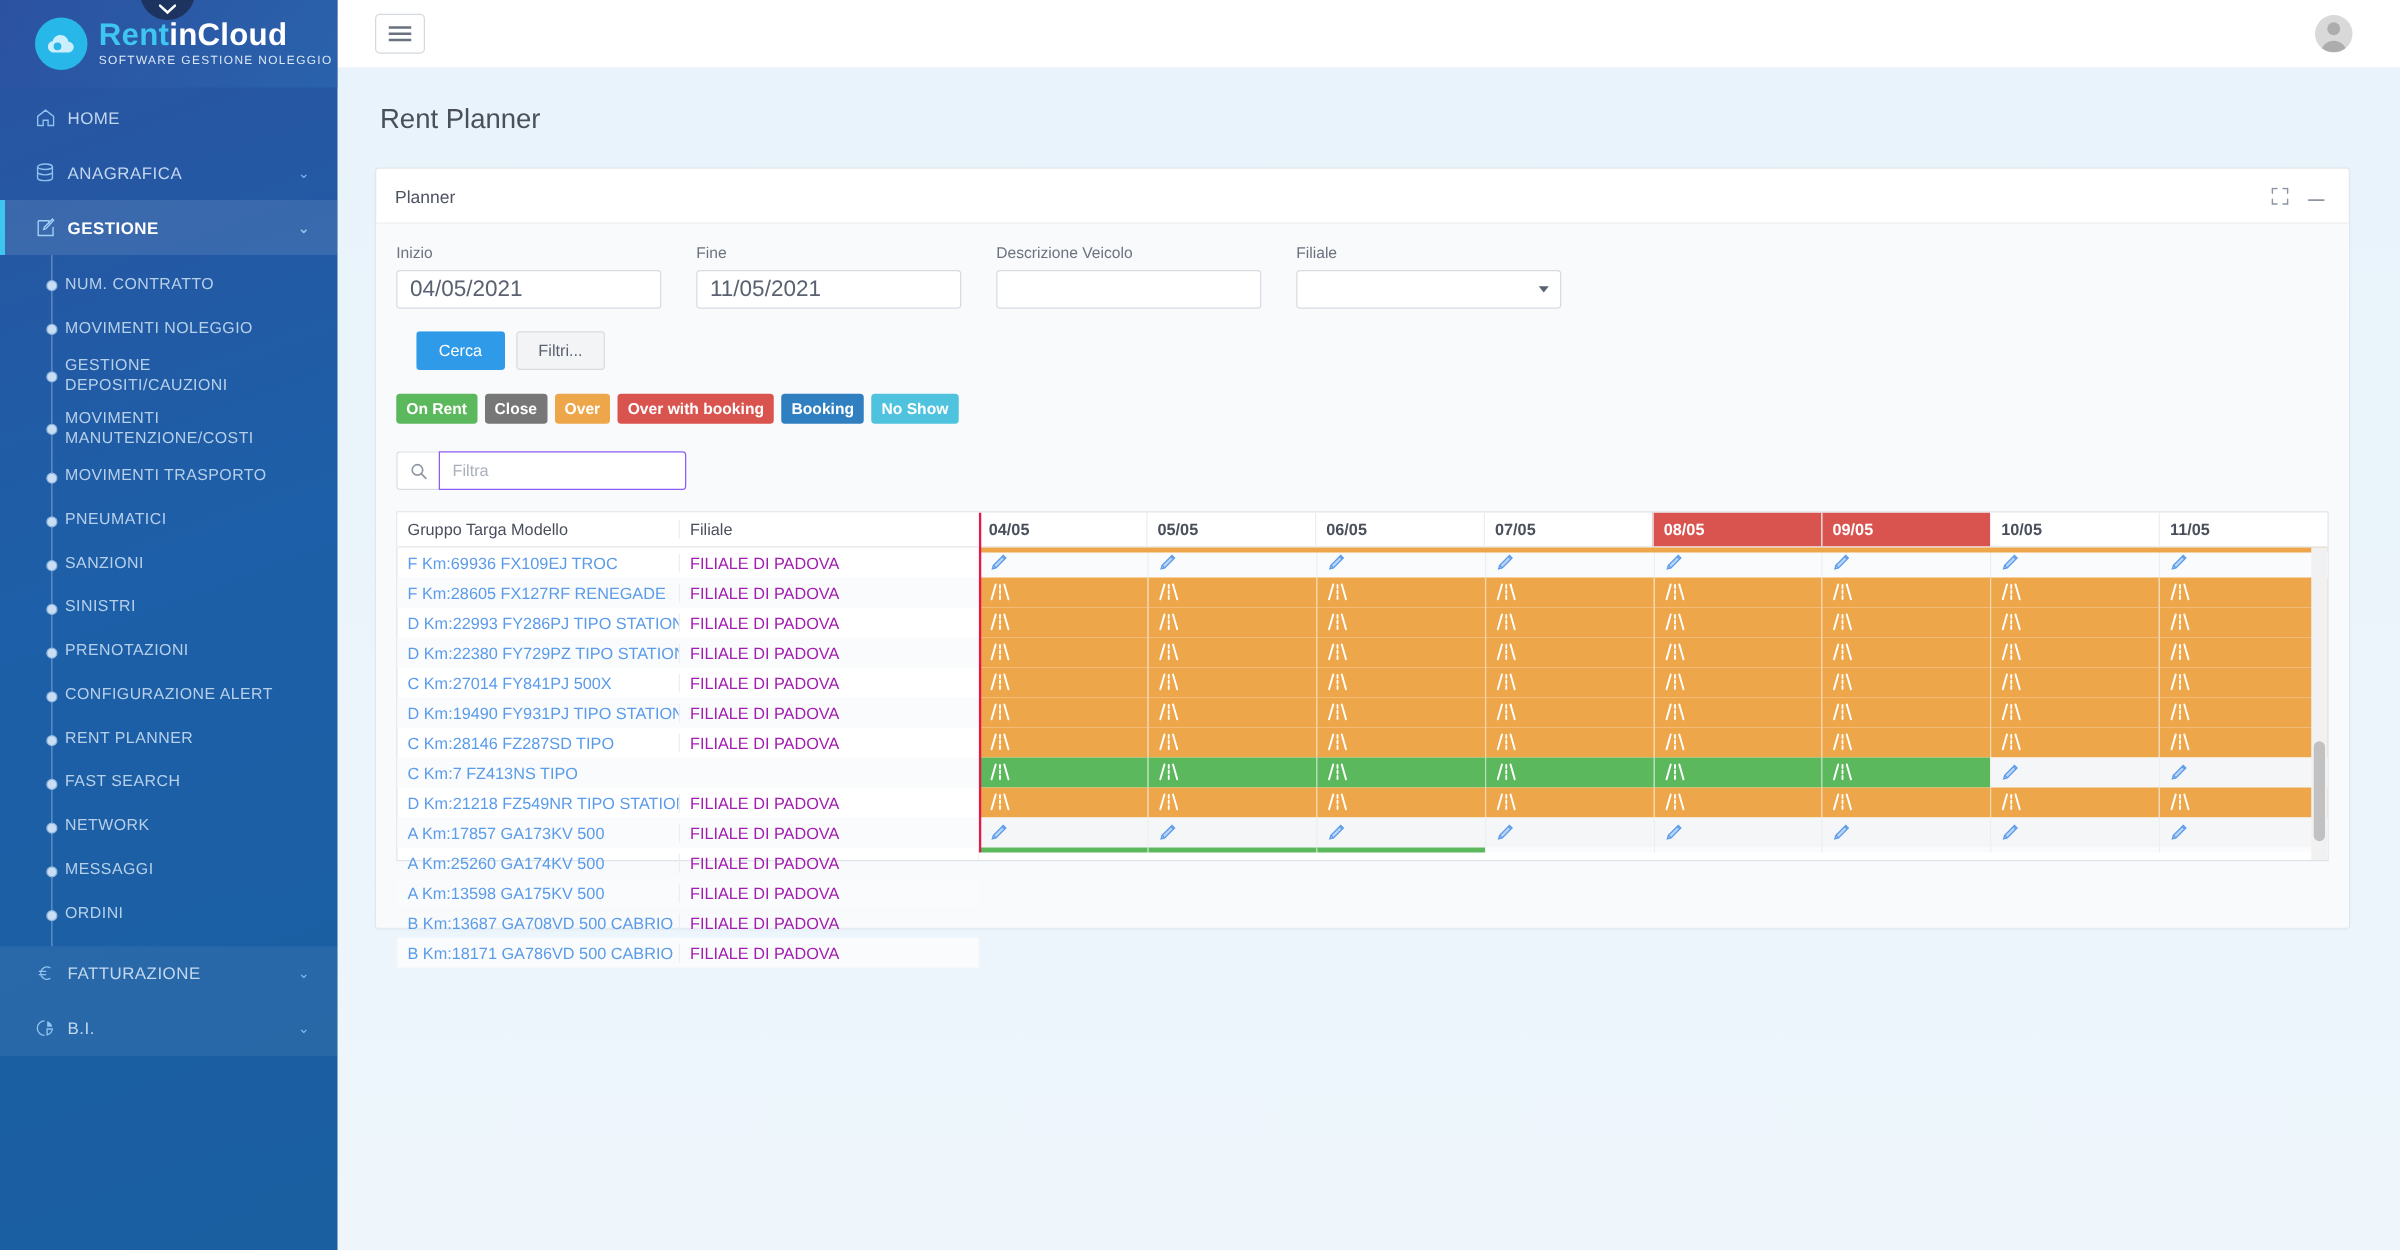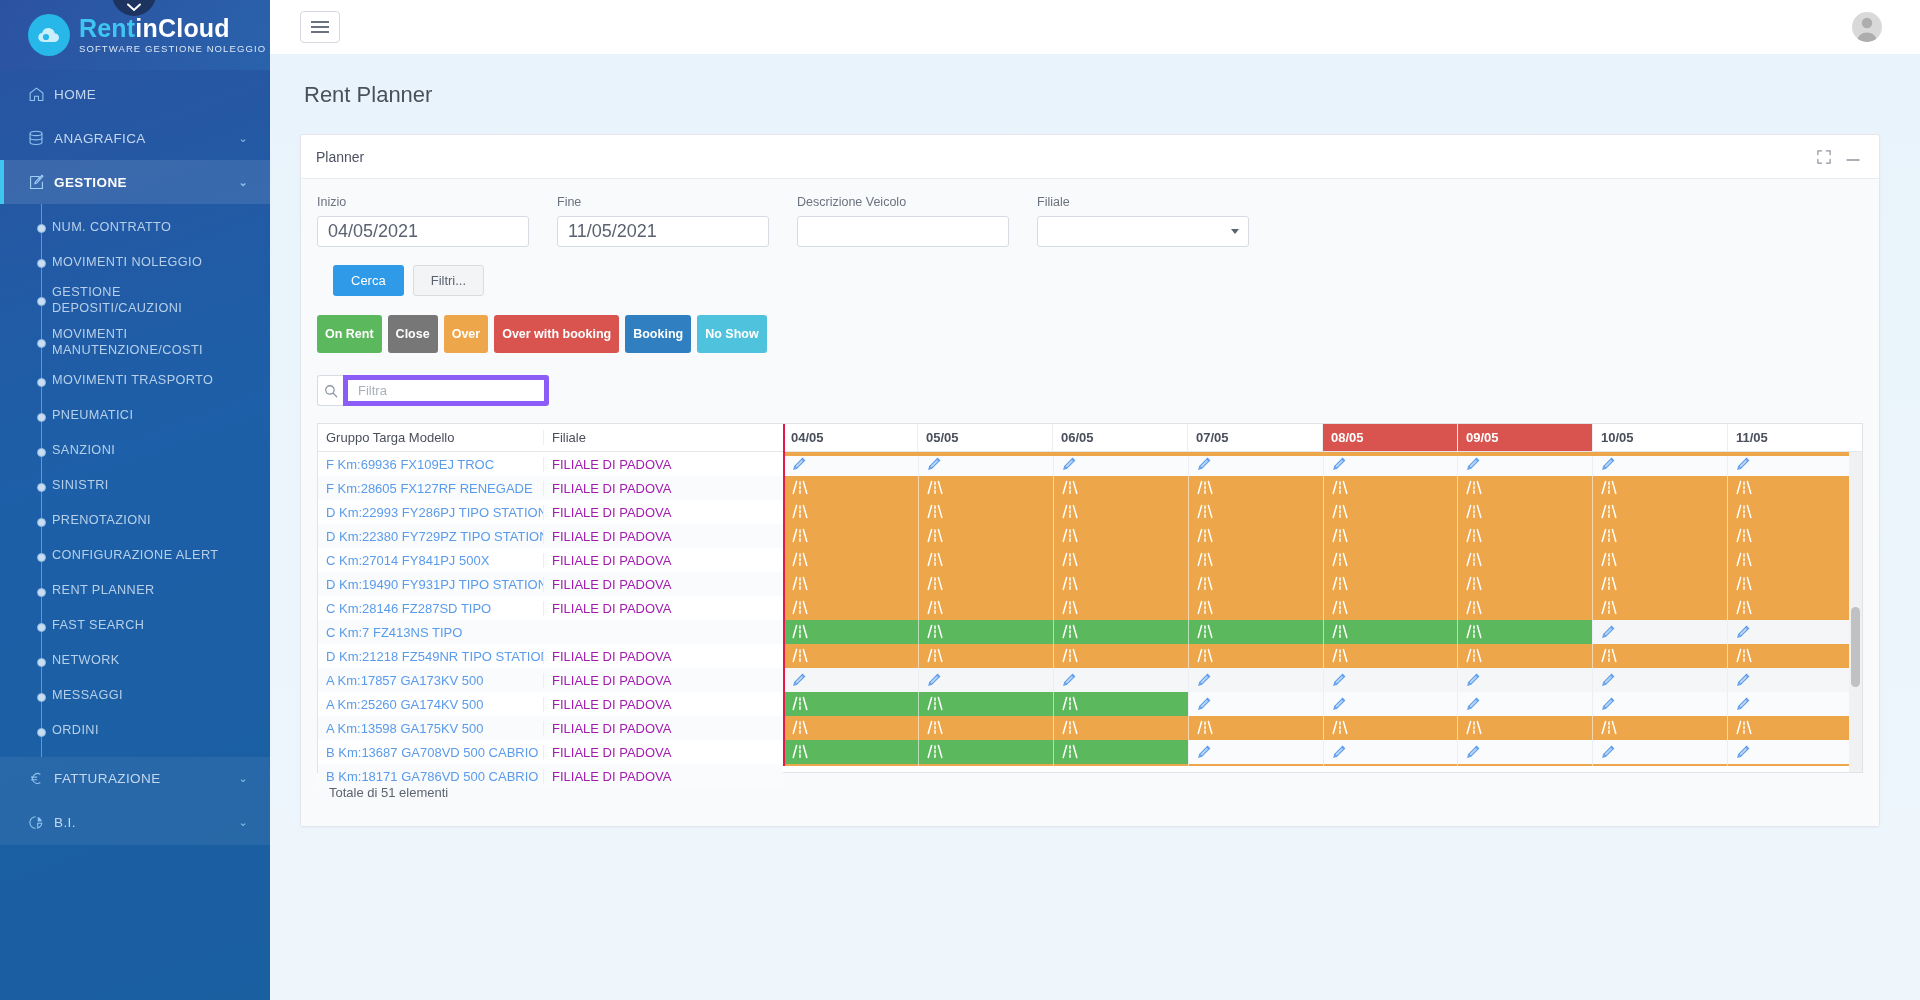--- a/index.html
+++ b/index.html
@@ -199,51 +199,51 @@
     border-radius: 3px; border: 1px solid transparent;
     font-size: 13px; cursor: pointer;
     font-family: "Liberation Sans", sans-serif;
     display: flex; align-items: center;
   }
   .btn-primary { background: #2f9ae8; color: #fff; margin-left: 16px; }
   .btn-default { background: #f3f4f5; color: #5a6170; border-color: #d8dde2; }
 
   .legend { display: flex; gap: 6px; margin-top: 19px; }
   .lg {
-    height: 38px; padding: 0 8px; border-radius: 3px;
+    height: 24px; padding: 0 8px; border-radius: 3px;
     color: #fff; font-size: 12.5px; font-weight: bold;
     display: flex; align-items: center;
   }
 
   .filter-box { margin-top: 22px; display: flex; }
   .search-group { display: flex; width: 232px; }
   .search-ico {
     width: 34px; height: 31px;
     border: 1px solid #d7dce2; border-right: none;
     border-radius: 3px 0 0 3px;
     background: #fff;
     display: flex; align-items: center; justify-content: center;
     color: #8e96a3;
   }
   .search-input {
     flex: 1; height: 31px;
-    border: 5px solid #8b5cf6; border-radius: 0 3px 3px 0;
+    border: 1px solid #8b5cf6; border-radius: 0 3px 3px 0;
     padding: 0 10px; font-size: 13px; color: #5a6170;
     font-family: "Liberation Sans", sans-serif;
   }
   .search-input::placeholder { color: #a9b0ba; }
 
   
   .planner {
     margin-top: 17px;
     display: flex;
     border: 1px solid #e0e4e9;
     background: #fff;
     position: relative;
-    height: 350px;
+    height: 280px;
   }
   .left-pane { flex: 0 0 465px; }
   .right-pane { flex: 1; position: relative; overflow: hidden; font-weight: bold; }
 
   .lrow { display: flex; height: 24px; align-items: center; font-size: 13px; }
   .lrow .c-model { width: 225px; padding-left: 8px; color: #5a9bea; white-space: nowrap; overflow: hidden; }
   .lrow .c-fil { flex: 1; padding-left: 8px; color: #a21caf; border-left: 1px solid #eceff2; white-space: nowrap; }
   .lhead {
     height: 28px; font-size: 13px; color: #4a4f5c;
     border-bottom: 1px solid #e3e7ec;

